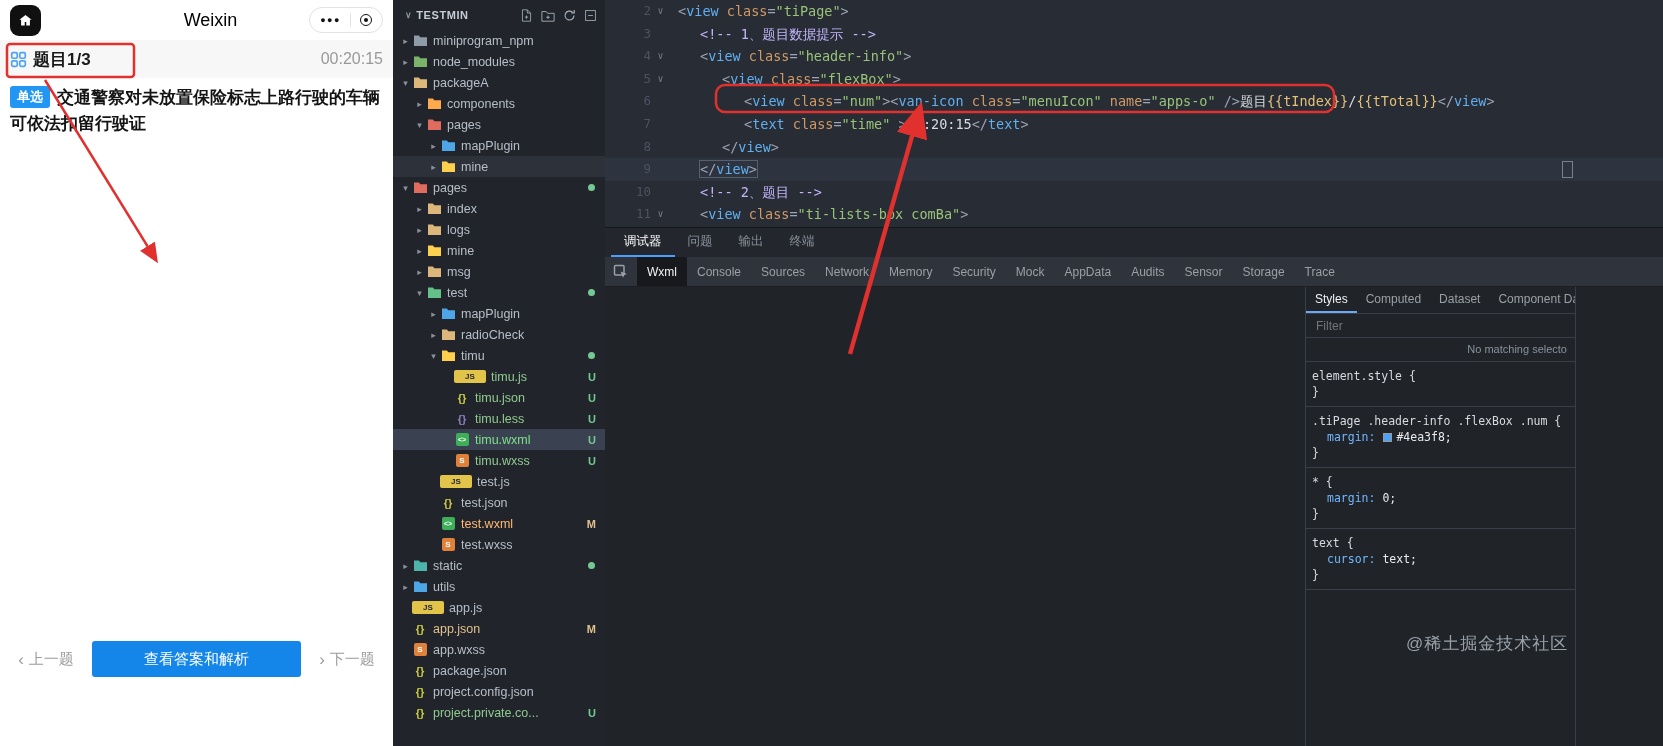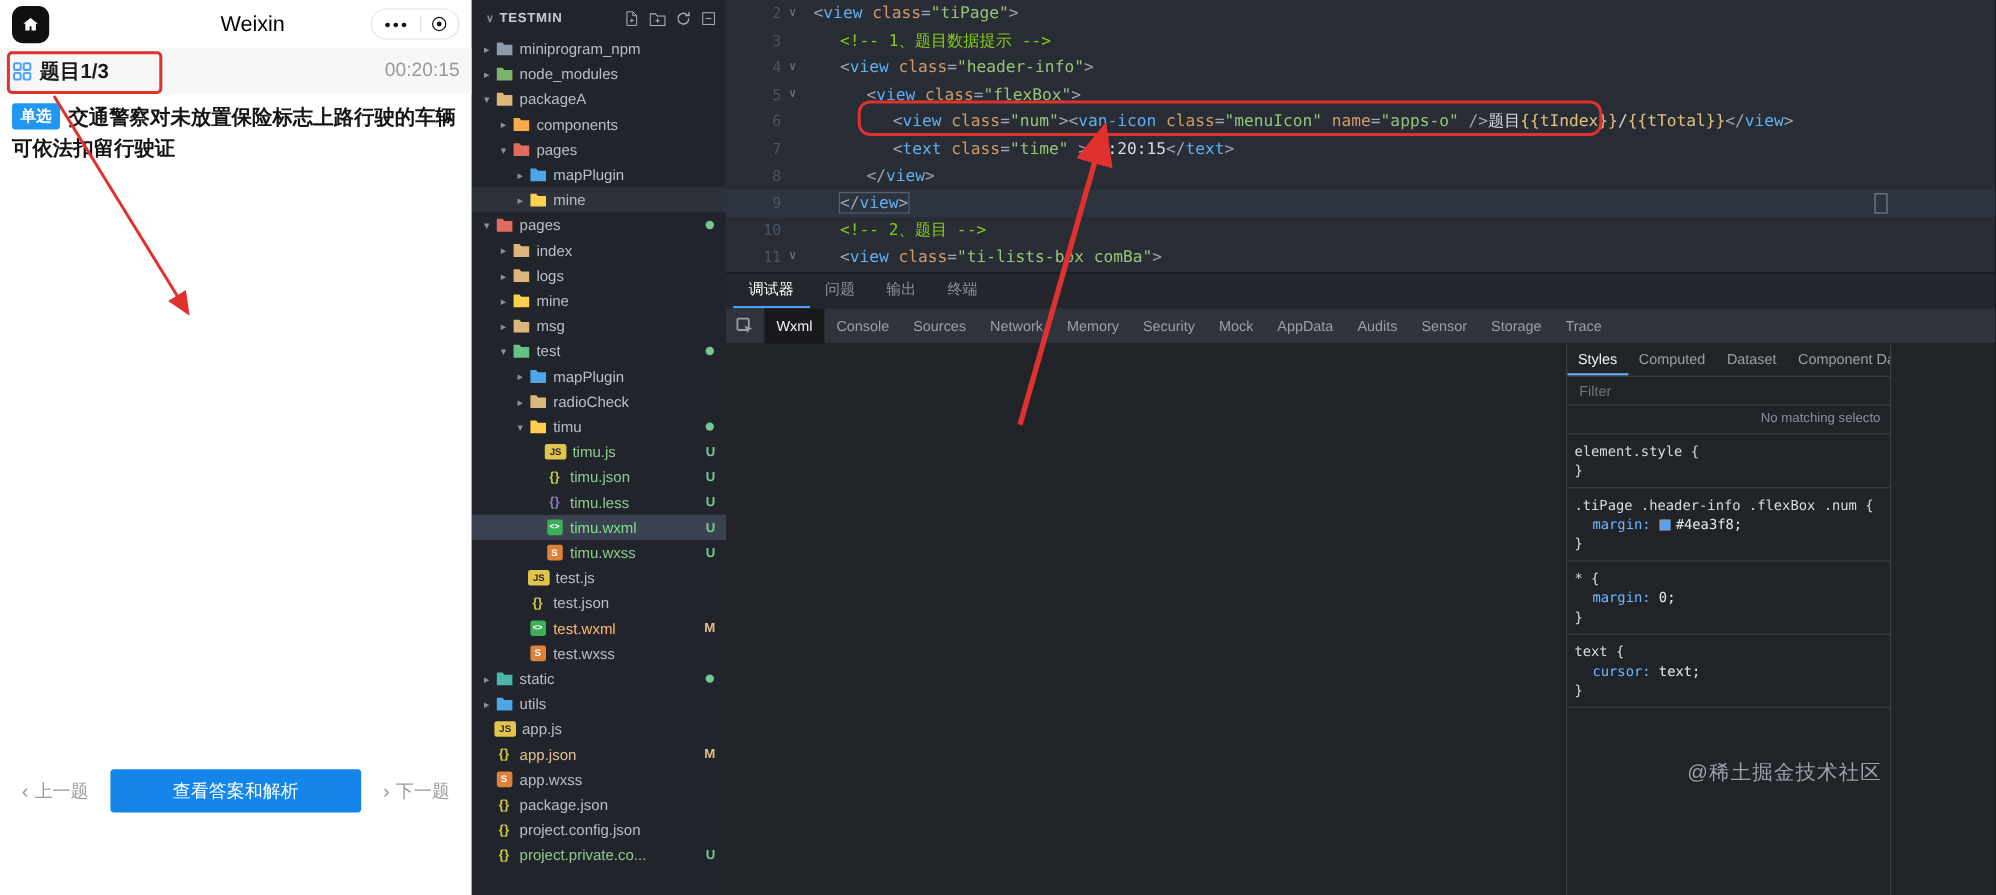--- a/index.html
+++ b/index.html
@@ -41,38 +41,38 @@
   .tree-items{flex:1;overflow:hidden;}
   .trow{height:21px;display:flex;align-items:center;font-size:12.5px;cursor:pointer;white-space:nowrap;}
   .trow.hover{background:#2c313a;}
   .trow.selected{background:#3a4150;}
   .tw{flex:0 0 13px;text-align:center;color:#8a919d;font-size:9px;}
   .ticon{flex:0 0 16px;display:flex;justify-content:center;margin-right:5px;}
   .tlabel{overflow:hidden;text-overflow:ellipsis;}
   .tbadge{margin-left:auto;padding-right:9px;font-size:11px;font-weight:600;}
   .tdot{margin-left:auto;margin-right:10px;width:7px;height:7px;border-radius:50%;background:#73c991;}
   .fi{display:inline-flex;align-items:center;justify-content:center;font-weight:700;border-radius:2px;font-family:"Liberation Sans",sans-serif;}
-  .fi-js{width:18px;height:13px;background:#e3c44a;color:#23262c;font-size:8px;}
+  .fi-js{width:32px;height:13px;background:#e3c44a;color:#23262c;font-size:8px;}
   .fi-json{color:#cbcb41;font-size:11px;}
   .fi-less{color:#8e7cc3;font-size:11px;}
   .fi-wxml{width:13px;height:13px;background:#3fae58;color:#fff;font-size:7px;}
   .fi-wxss{width:13px;height:13px;background:#e0813a;color:#fff;font-size:8px;}
 
   
   .right{flex:1;display:flex;flex-direction:column;min-width:0;}
   .editor{flex:0 0 227px;background:#282c34;overflow:hidden;font-family:"DejaVu Sans Mono",monospace;font-size:13.5px;cursor:text;}
   .cline{height:22.6px;line-height:22.6px;display:flex;position:relative;white-space:pre;}
   .lnum{flex:0 0 46px;text-align:right;color:#4b5363;font-size:12.5px;}
   .lfold{flex:0 0 19px;text-align:center;color:#717a86;font-size:10px;cursor:pointer;}
   .lcode{display:block;}
   .cline.cur{background:#2d333f;}
   .cline.cur .wrap{outline:1px solid #55606e;}
   .cline.cur::after{content:"";position:absolute;right:90px;top:3px;width:9px;height:15px;border:1px solid #788090;}
   .tk-p{color:#9da5b4;} .tk-t{color:#61afef;} .tk-a{color:#d19a66;}
-  .tk-s{color:#98c379;} .tk-c{color:#84cc16;margin-top:45px;} .tk-x{color:#d7dae0;} .tk-m{color:#e5c07b;}
+  .tk-s{color:#98c379;} .tk-c{color:#c4b5fd;margin-top:45px;} .tk-x{color:#d7dae0;} .tk-m{color:#e5c07b;}
 
   .dbg-bar{flex:0 0 30px;background:#23262c;border-top:1px solid #15171b;display:flex;padding-left:6px;}
   .dtab{padding:0 13px;font-size:12.5px;color:#8a919d;display:flex;align-items:center;border-bottom:2px solid transparent;cursor:pointer;}
   .dtab.active{color:#fff;border-bottom-color:#4b9fff;}
   .devtools-bar{flex:0 0 29px;background:#2f333b;display:flex;align-items:center;border-bottom:1px solid #1c1e23;}
   .inspect{flex:0 0 32px;display:flex;justify-content:center;cursor:pointer;}
   .vtabs{display:flex;height:29px;}
   .vtab{padding:0 10px;display:flex;align-items:center;font-size:12px;color:#9aa0a6;cursor:pointer;}
   .vtab.active{background:#17191d;color:#f1f3f4;}
 

